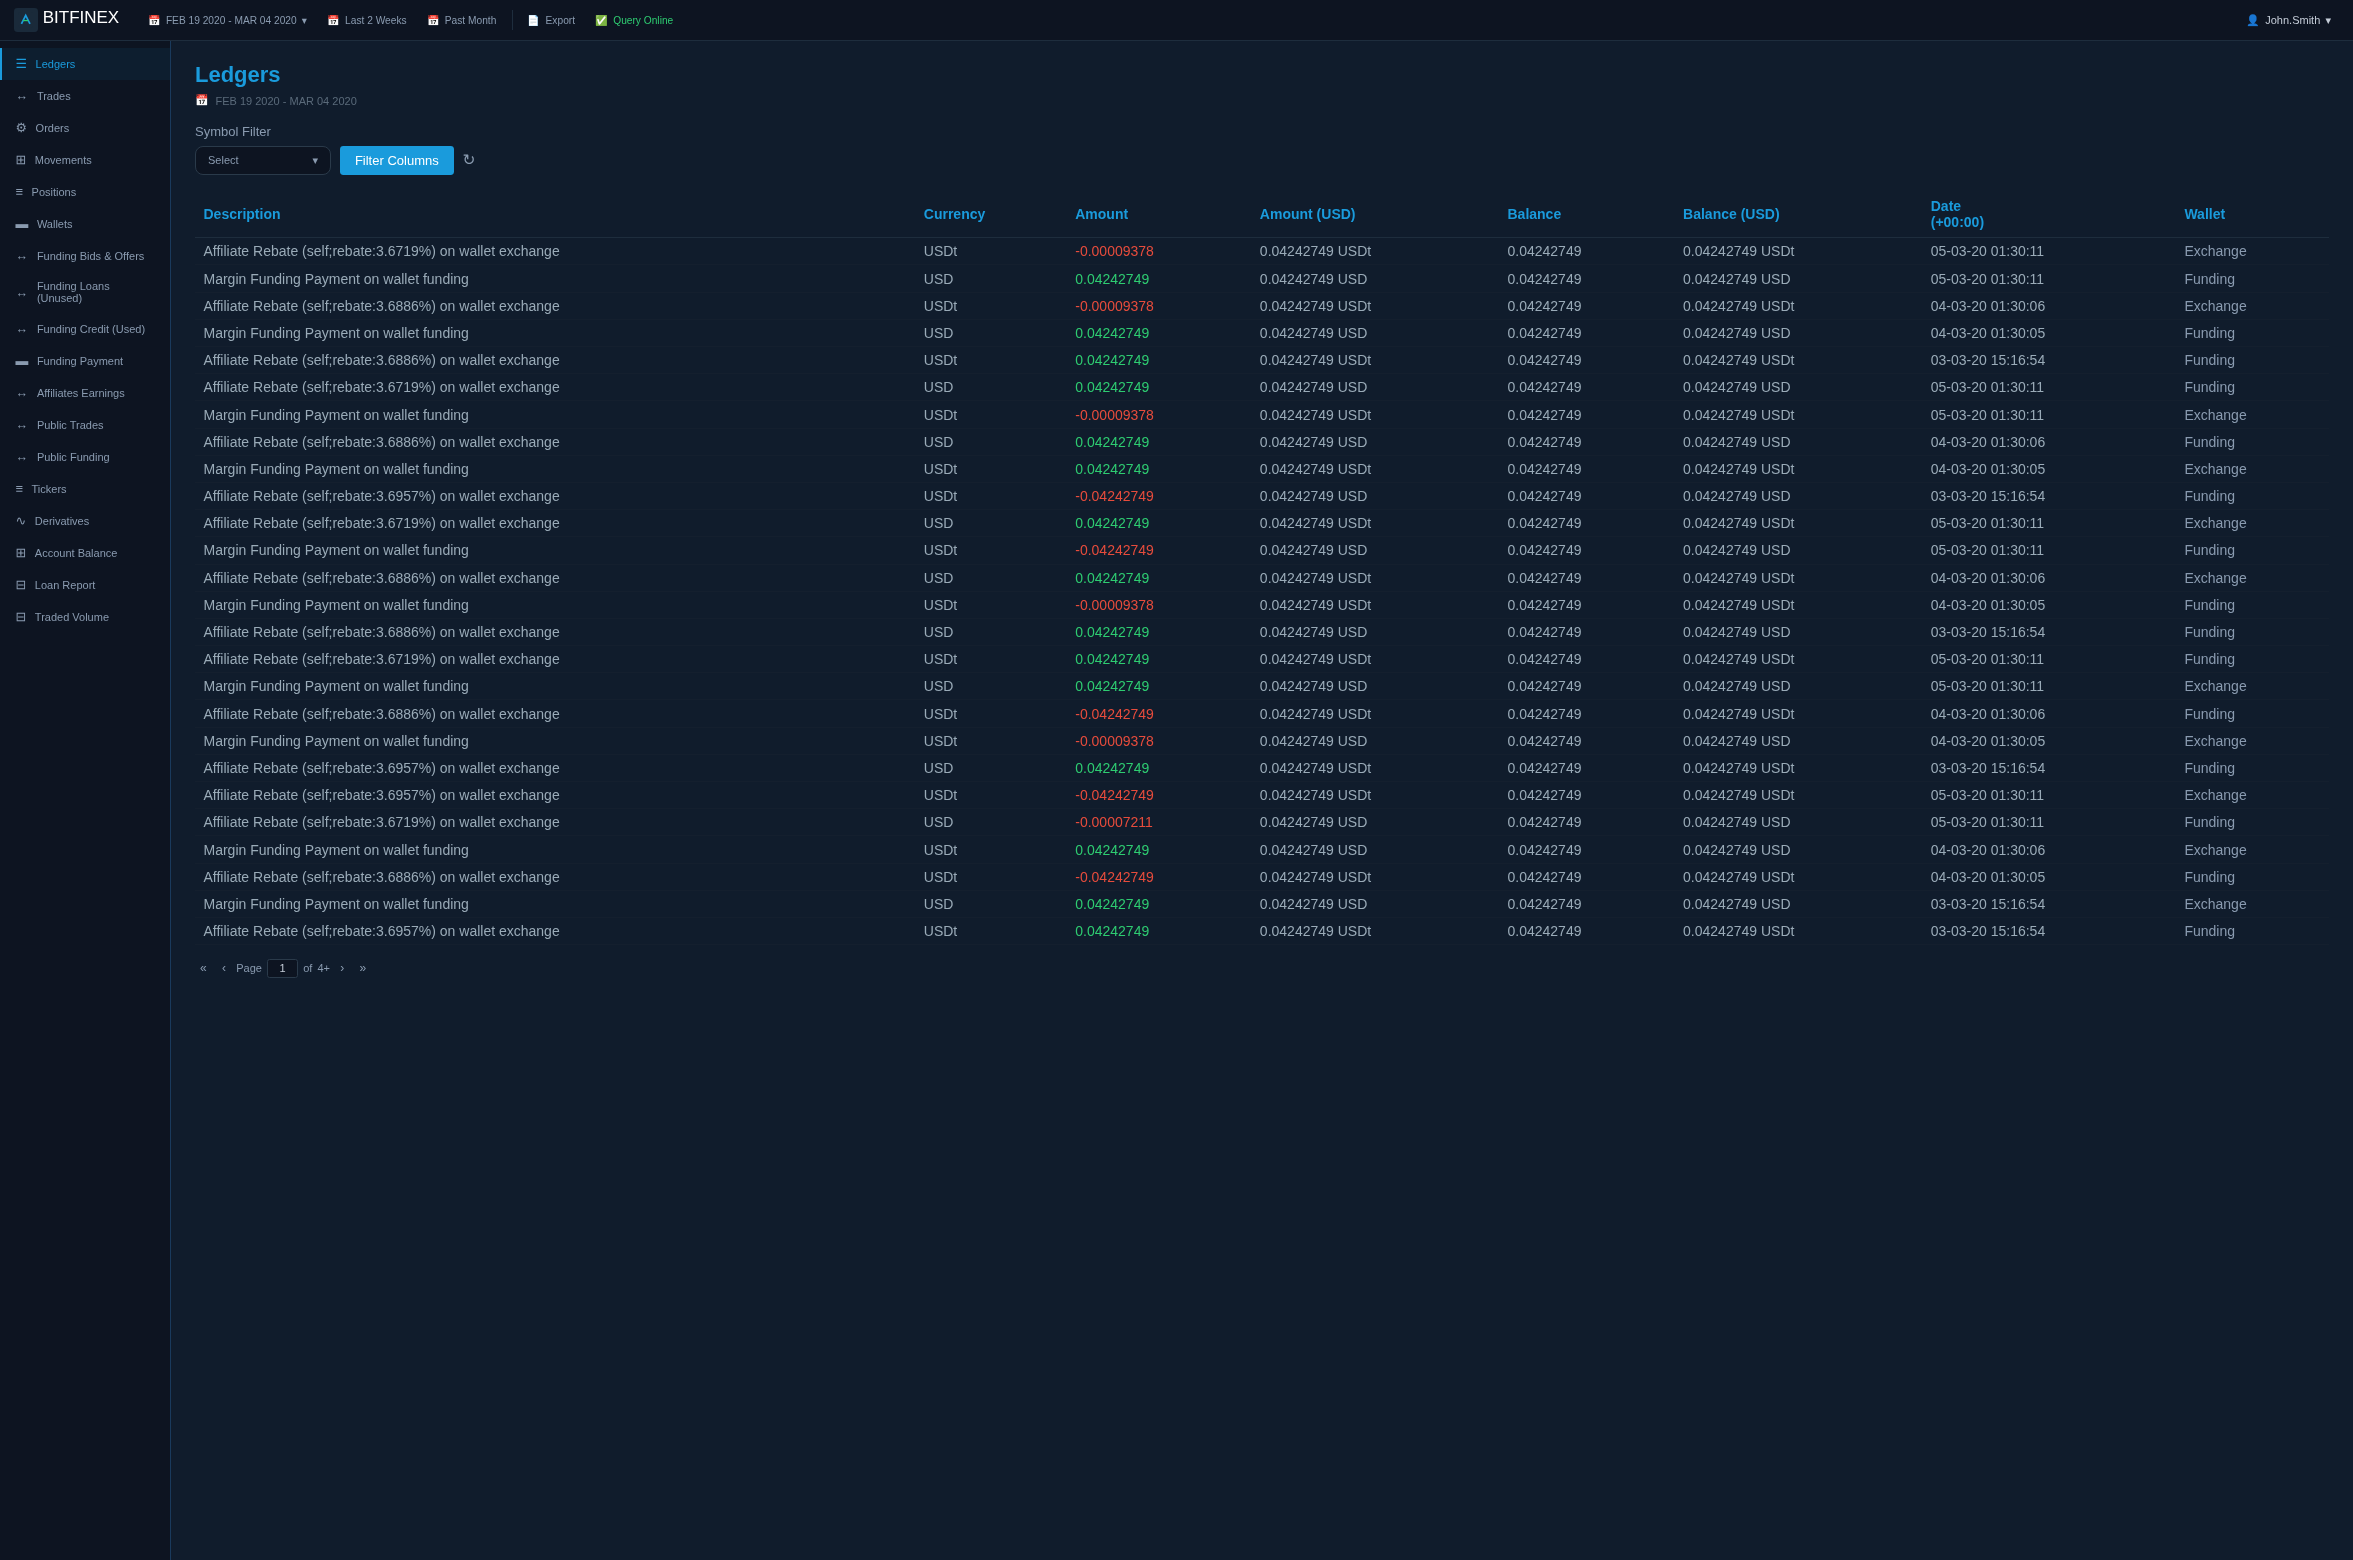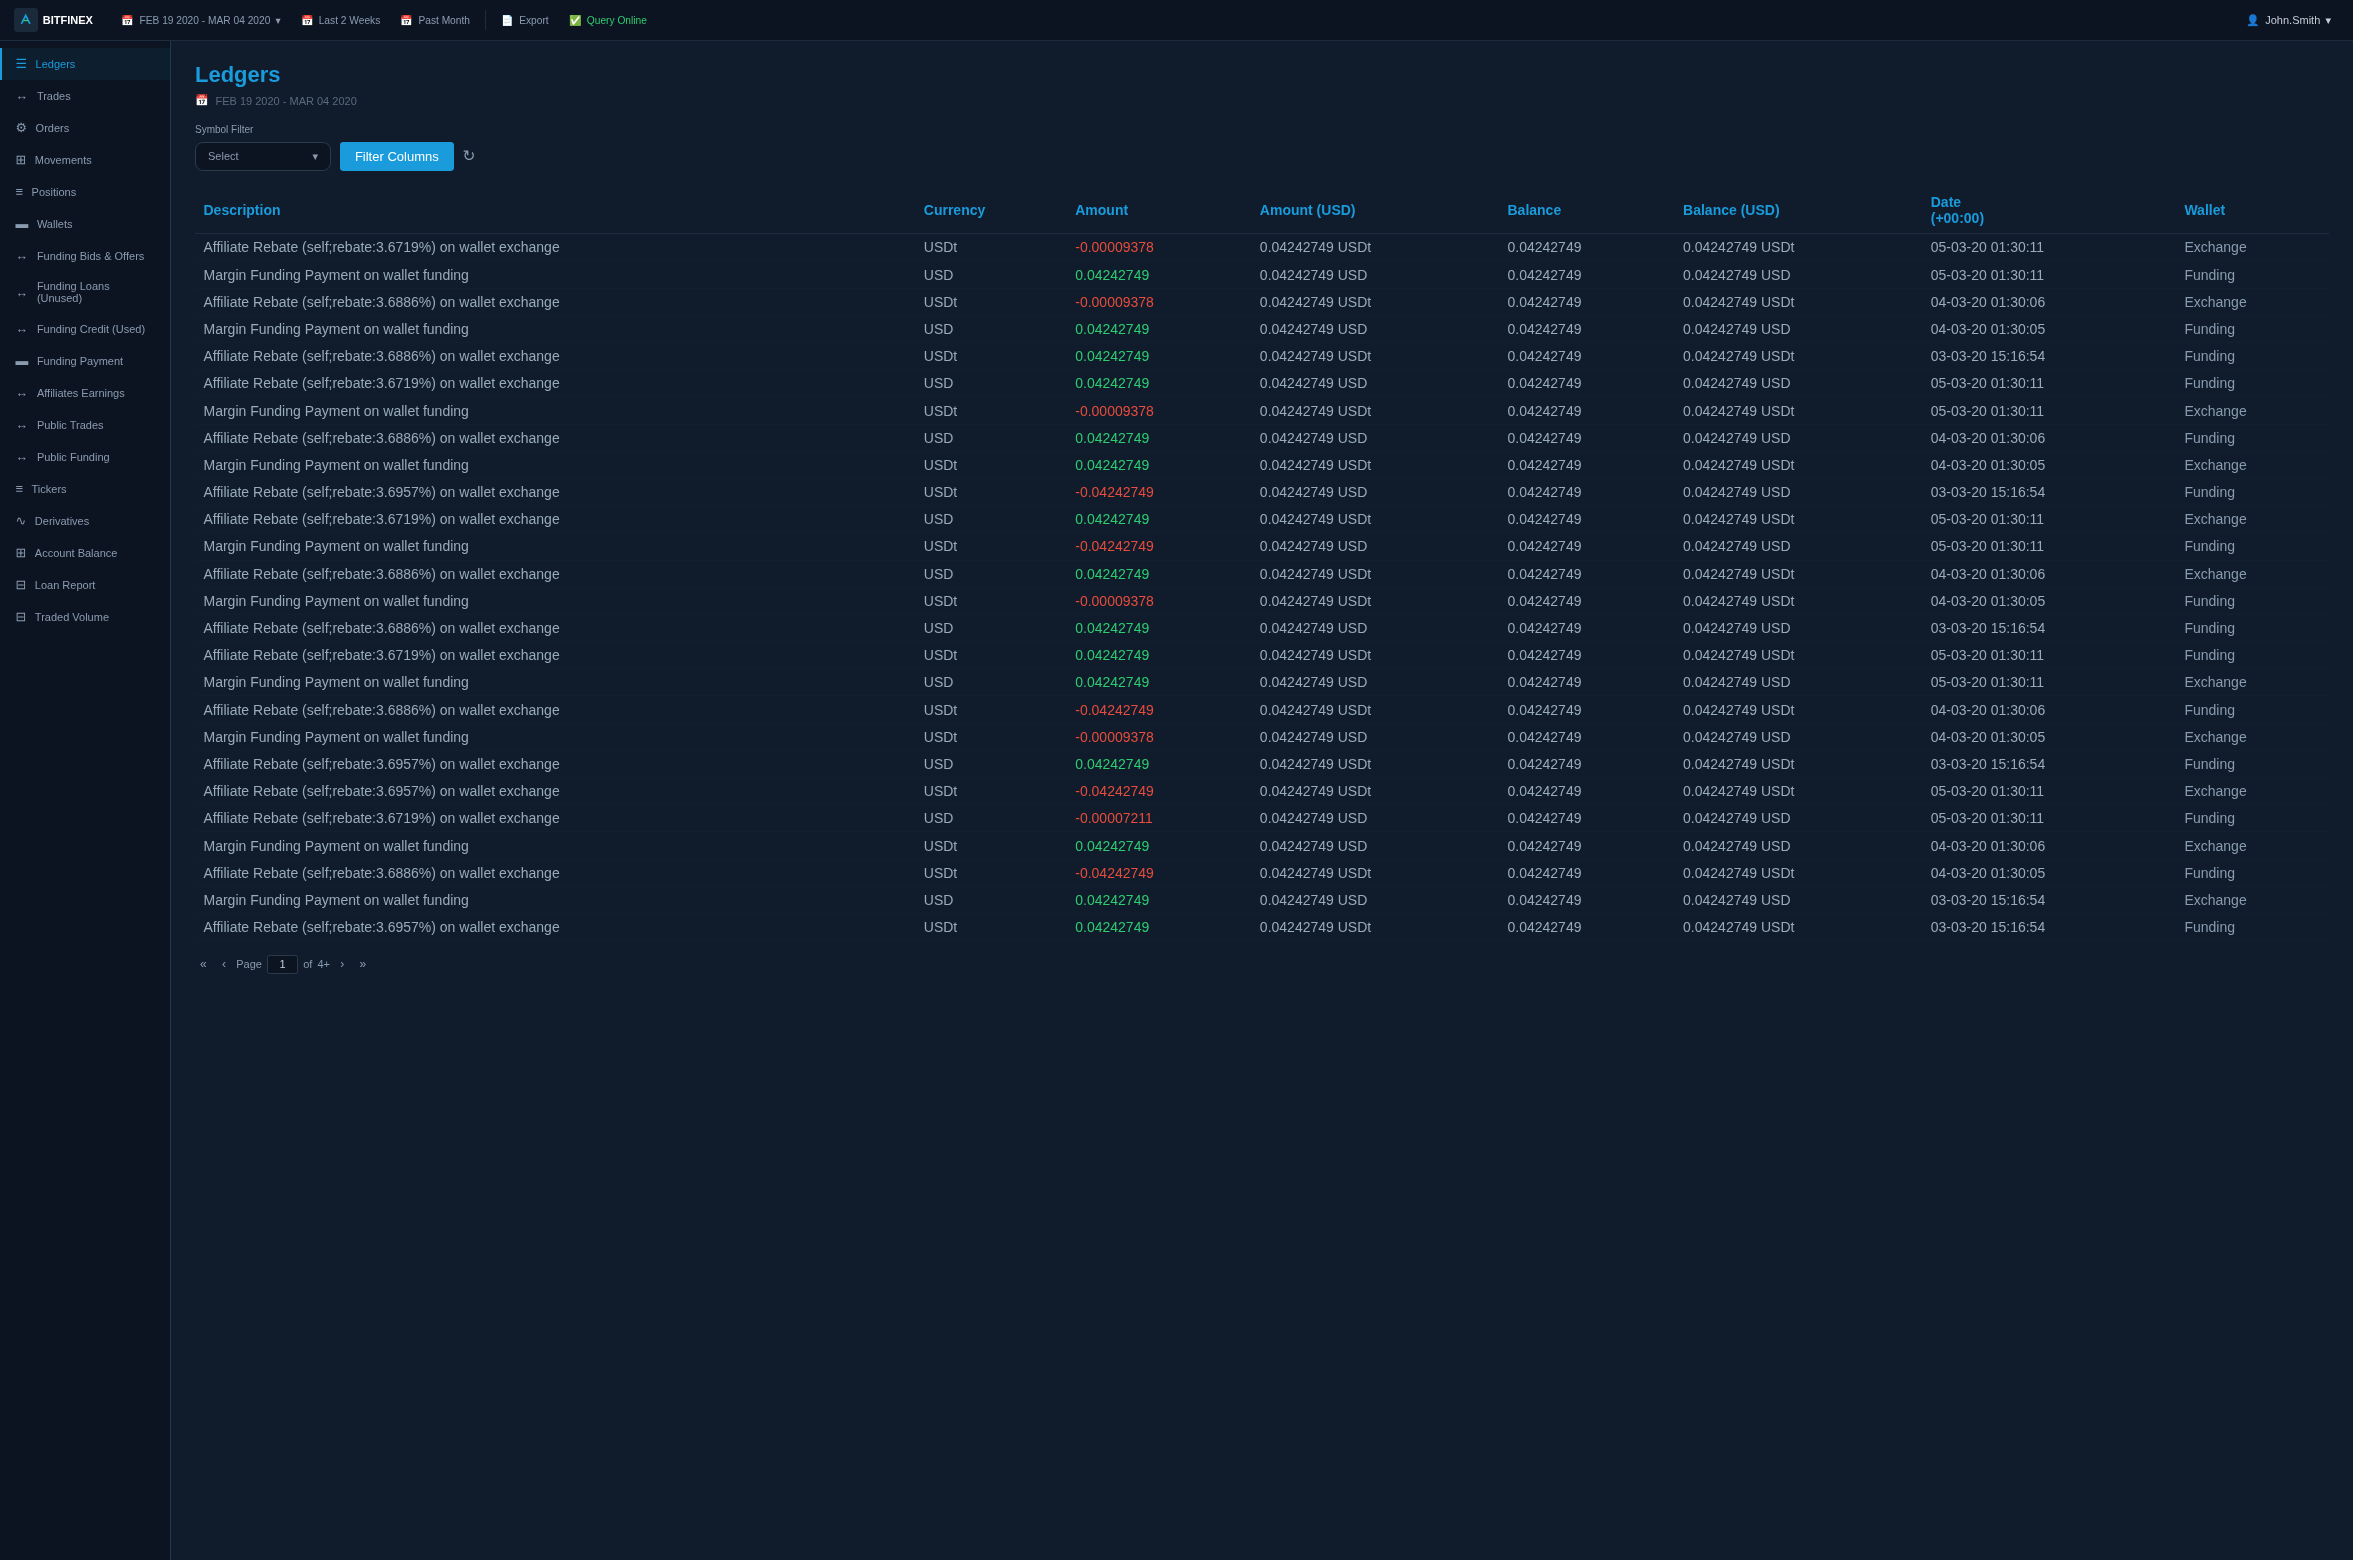--- a/index.html
+++ b/index.html
@@ -10,22 +10,22 @@
       background: #0d1421;
       border-bottom: 0.9px solid #1e2d3d;
       display: flex;
       align-items: center;
       height: 41px;
       padding: 0 13.6px;
       flex-shrink: 0;
       gap: 3.4px;
     }
     .logo {
-      display: flex; align-items: center; gap: 5.1px;
-      color: white; font-weight: 700; font-size: 11px;
+      display: flex; gap: 5.1px;
+      color: white; font-weight: 400; font-size: 17px;
       margin-right: 17px;
     }
     .logo-icon { width: 24px; height: 24px; background: #1a2a3a; border-radius: 3.4px; display:flex; align-items:center; justify-content:center; }
     .nav-btn {
       display: flex; align-items: center; gap: 5.1px;
       color: #8a9bb0; font-size: 10.2px; padding: 3.4px 8.5px;
       cursor: pointer; border-radius: 3.4px; white-space: nowrap;
       background: none; border: none;
     }
     .nav-sep { width: 0.9px; height: 20.5px; background: #1e2d3d; margin: 0 3.4px; }
@@ -54,21 +54,21 @@
     .sidebar-item.active {
       color: #1a9bdc; border-left: 2.6px solid #1a9bdc;
       background: rgba(26,155,220,0.08);
     }
     .sidebar-item .si-icon { font-size: 12.8px; flex-shrink: 0; }
 
     
     .main { flex: 1; overflow-y: auto; padding: 20.5px 24px; background: #101c2c; }
     .page-title { color: #1a9bdc; font-size: 22px; font-weight: 600; margin-bottom: 6.8px; }
     .date-range-sub { display: flex; align-items: center; gap: 6.8px; color: #5a6a7a; font-size: 11px; margin-bottom: 17px; }
-    .symbol-filter-label { color: #8a9bb0; font-size: 10px; margin-bottom: 6.8px; }
+    .symbol-filter-label { color: #8a9bb0; font-size: 13px; margin-bottom: 6.8px; }
     .filter-row { display: flex; align-items: center; gap: 8.5px; margin-bottom: 17px; }
 
     .select-dropdown {
       background: #0d1421; border: 0.9px solid #2a3a4a; color: #8a9bb0;
       padding: 6.8px 12px; border-radius: 8px; font-size: 11px;
       display: flex; align-items: center; justify-content: space-between;
       width: 136px; cursor: pointer;
     }
     .filter-columns-btn {
       background: #1a9bdc; color: white; border: none; border-radius: 3.4px;

